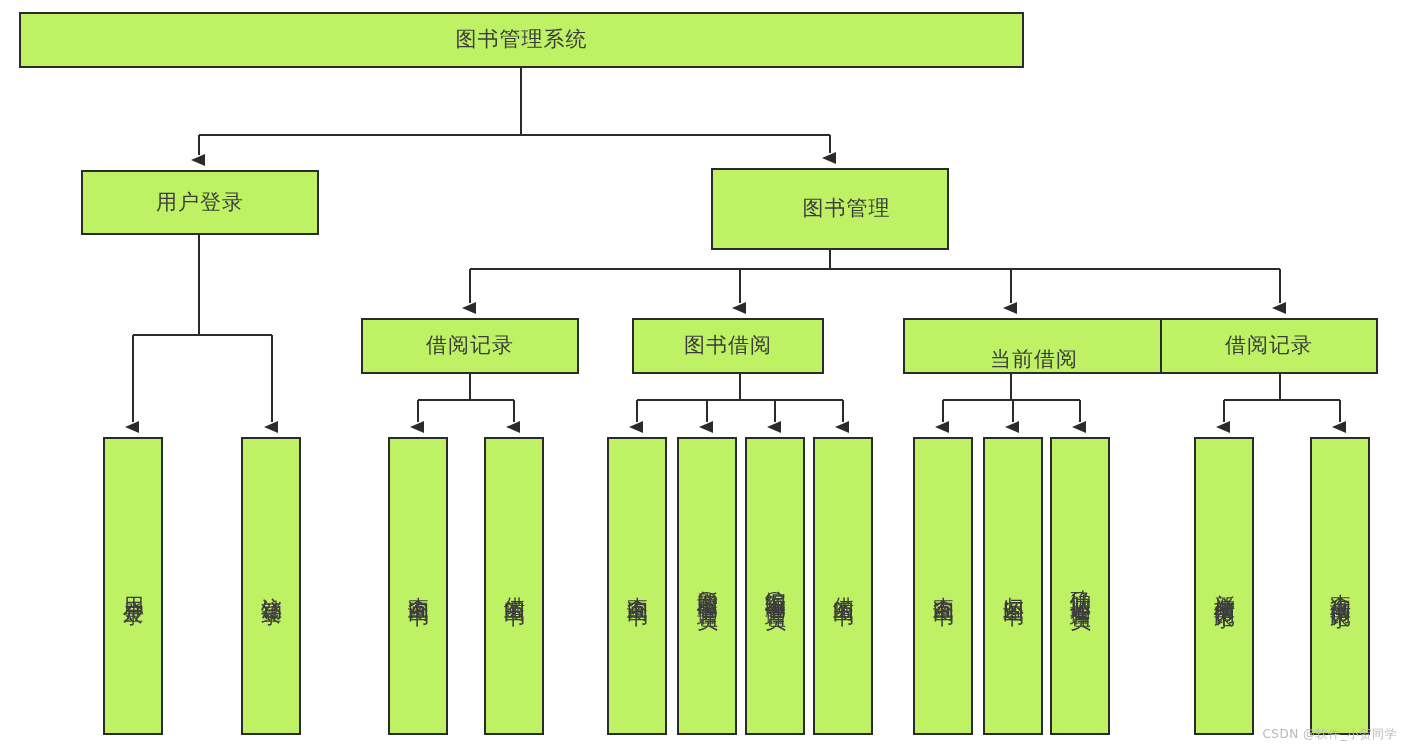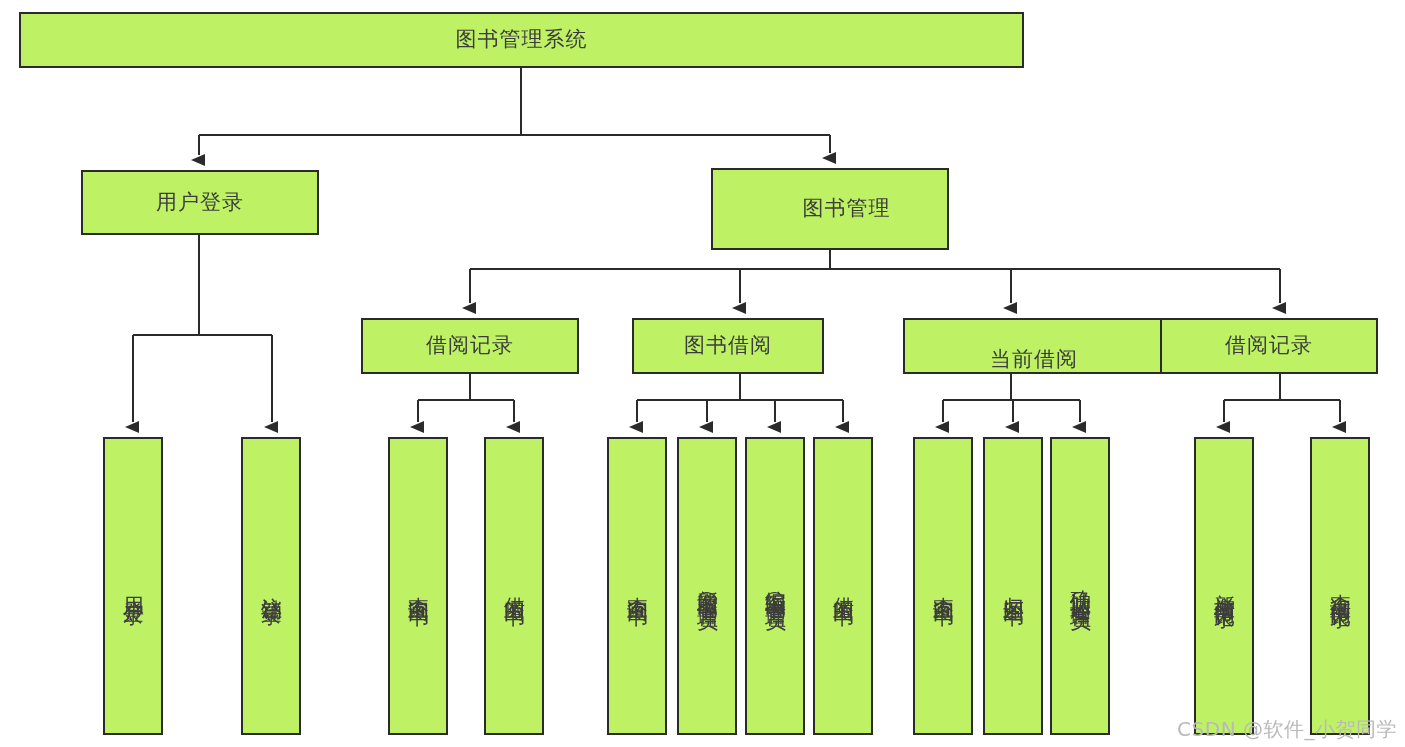--- a/index.html
+++ b/index.html
@@ -17,21 +17,21 @@
     font-size:21px;color:#3c3c3c;line-height:1.2;white-space:nowrap;
     letter-spacing:1px;
   }
   .node-label-v{
     writing-mode:vertical-rl;text-orientation:upright;
     font-size:21px;color:#3c3c3c;line-height:1.18;
     letter-spacing:3px;white-space:nowrap;
   }
   .watermark{
     position:absolute;right:8px;bottom:4px;
-    font-size:20px;color:#b9b9b9;white-space:nowrap;
+    font-size:12px;color:#b9b9b9;white-space:nowrap;
     letter-spacing:.5px;pointer-events:none;
   }
 </style>
 </head>
 <body>
 
 <svg id="canvas" viewBox="0 0 1405 747" xmlns="http://www.w3.org/2000/svg">
   <defs>
     <marker id="arrow" markerWidth="12" markerHeight="14" refX="1" refY="6" orient="auto" markerUnits="userSpaceOnUse">
       <path d="M0,0 L12,0 L6,14 Z" fill="#2b2b2b"></path>

